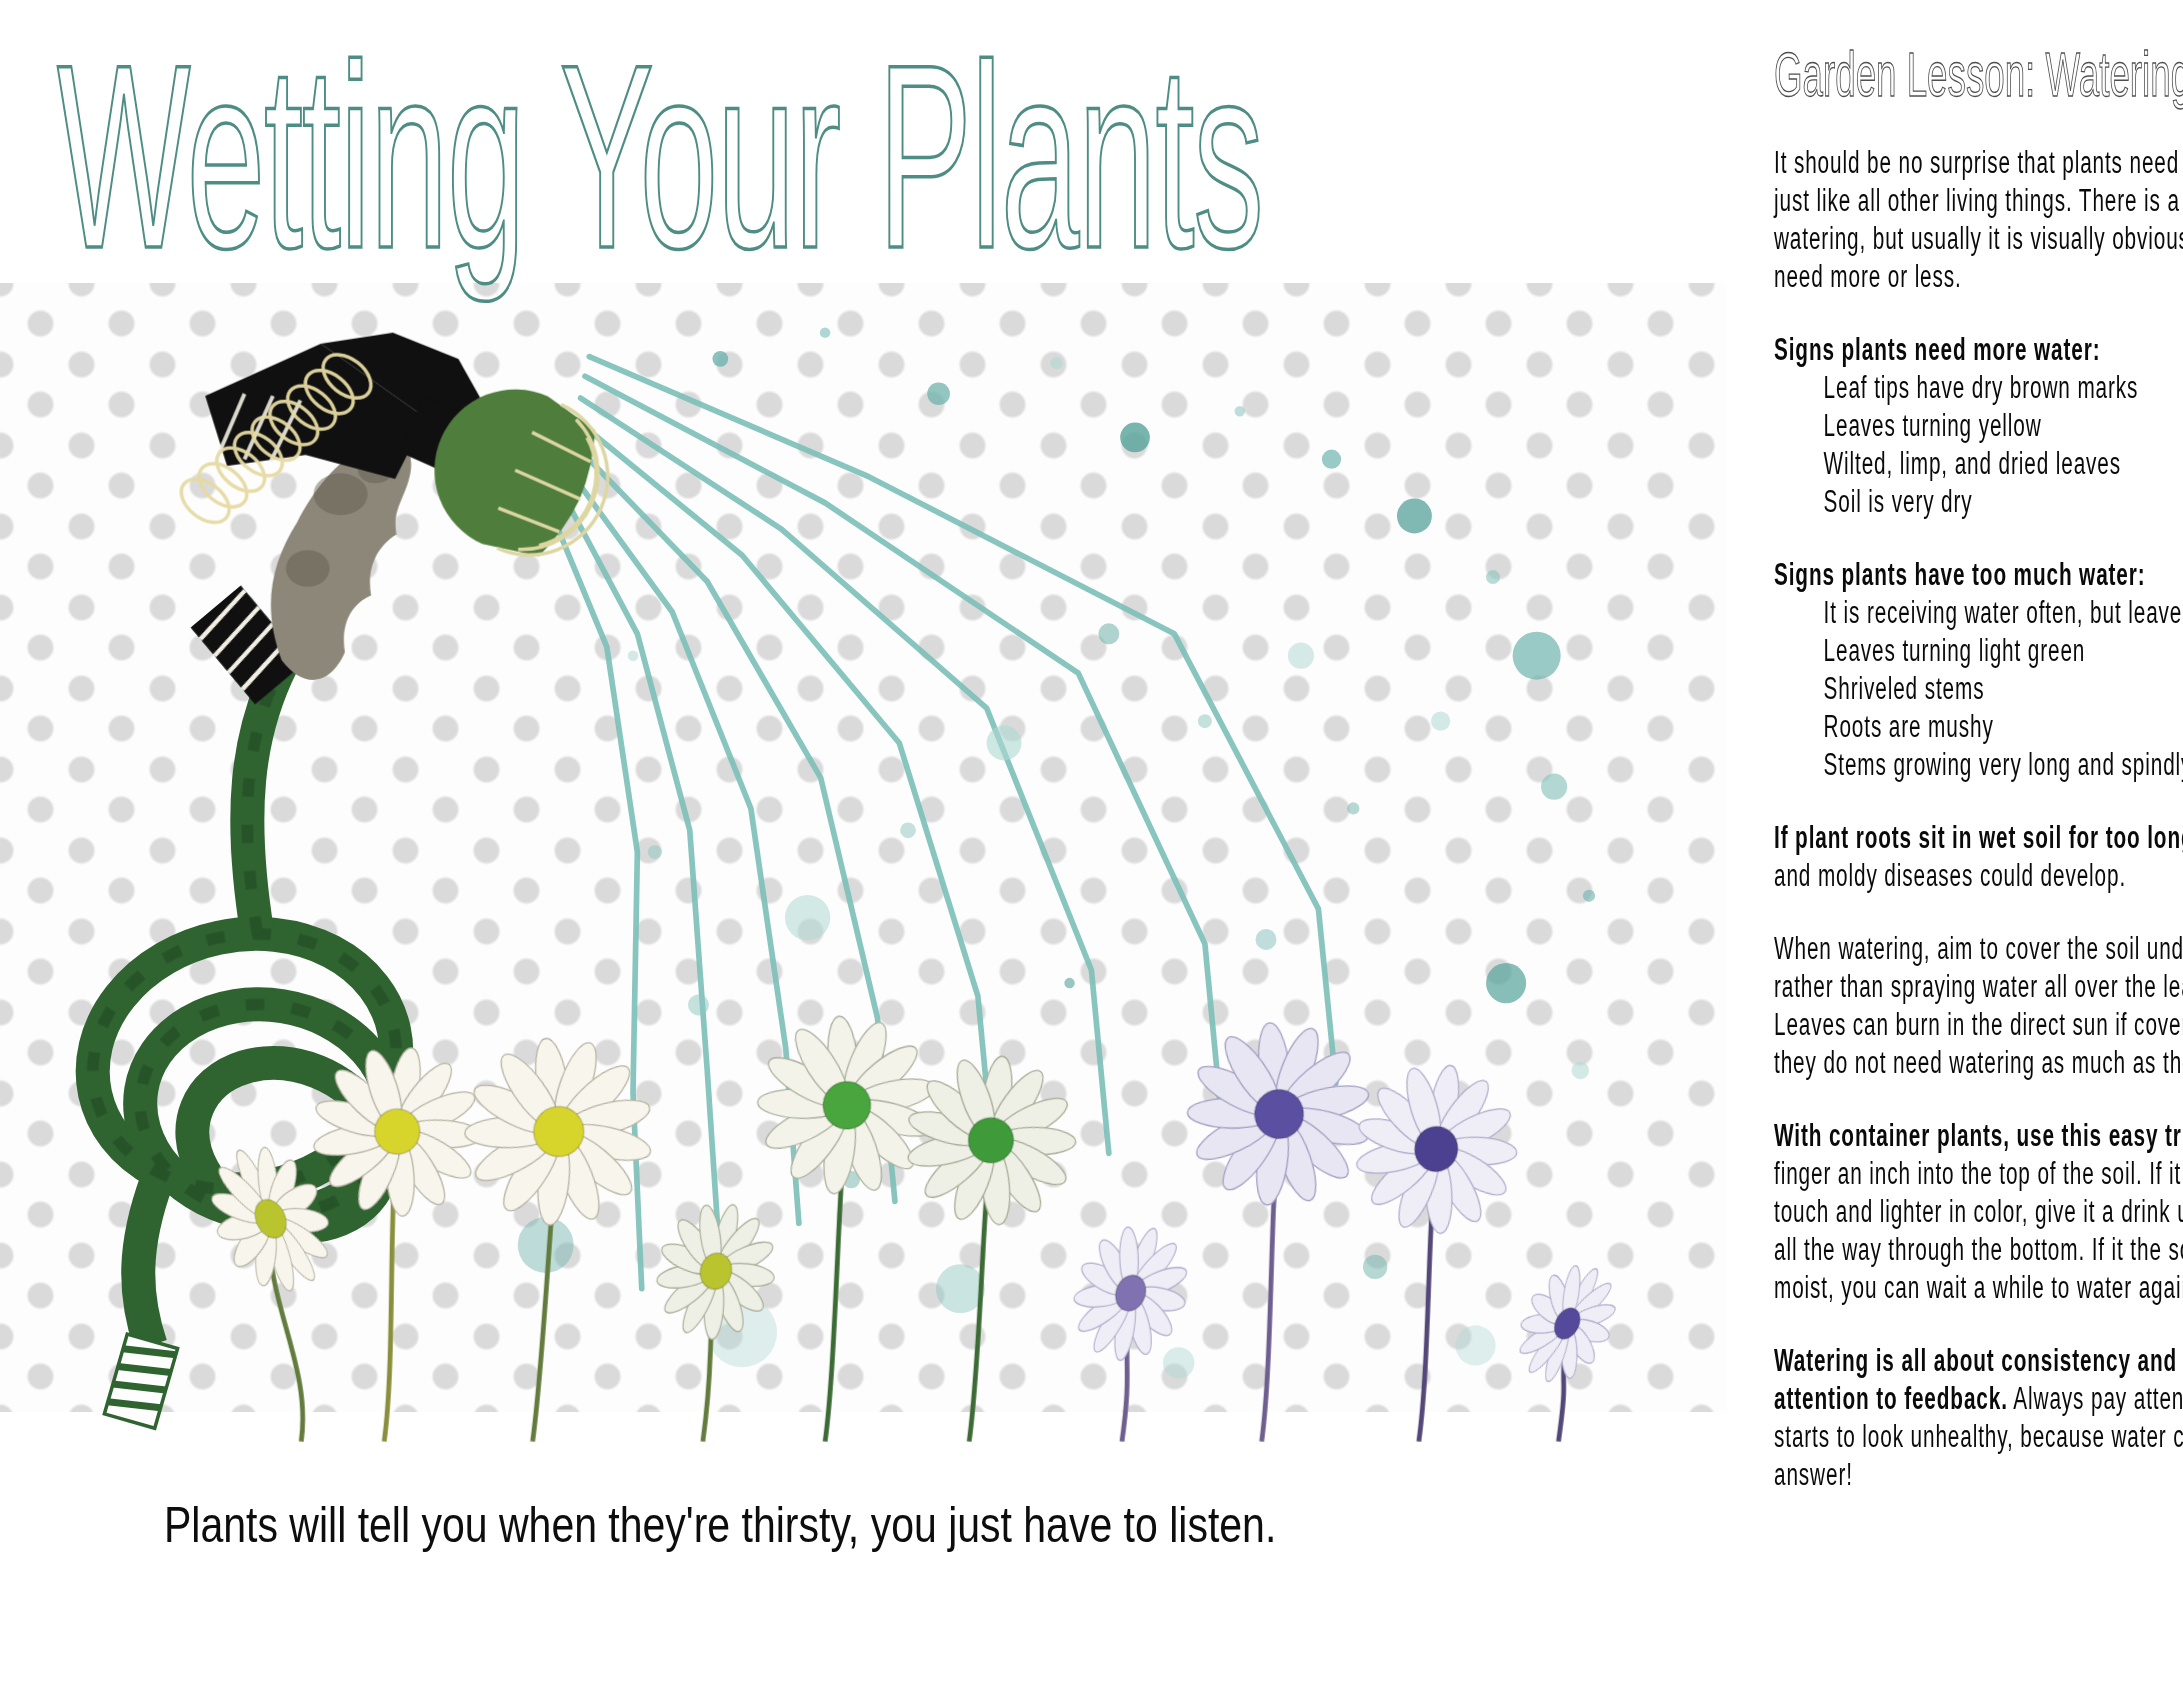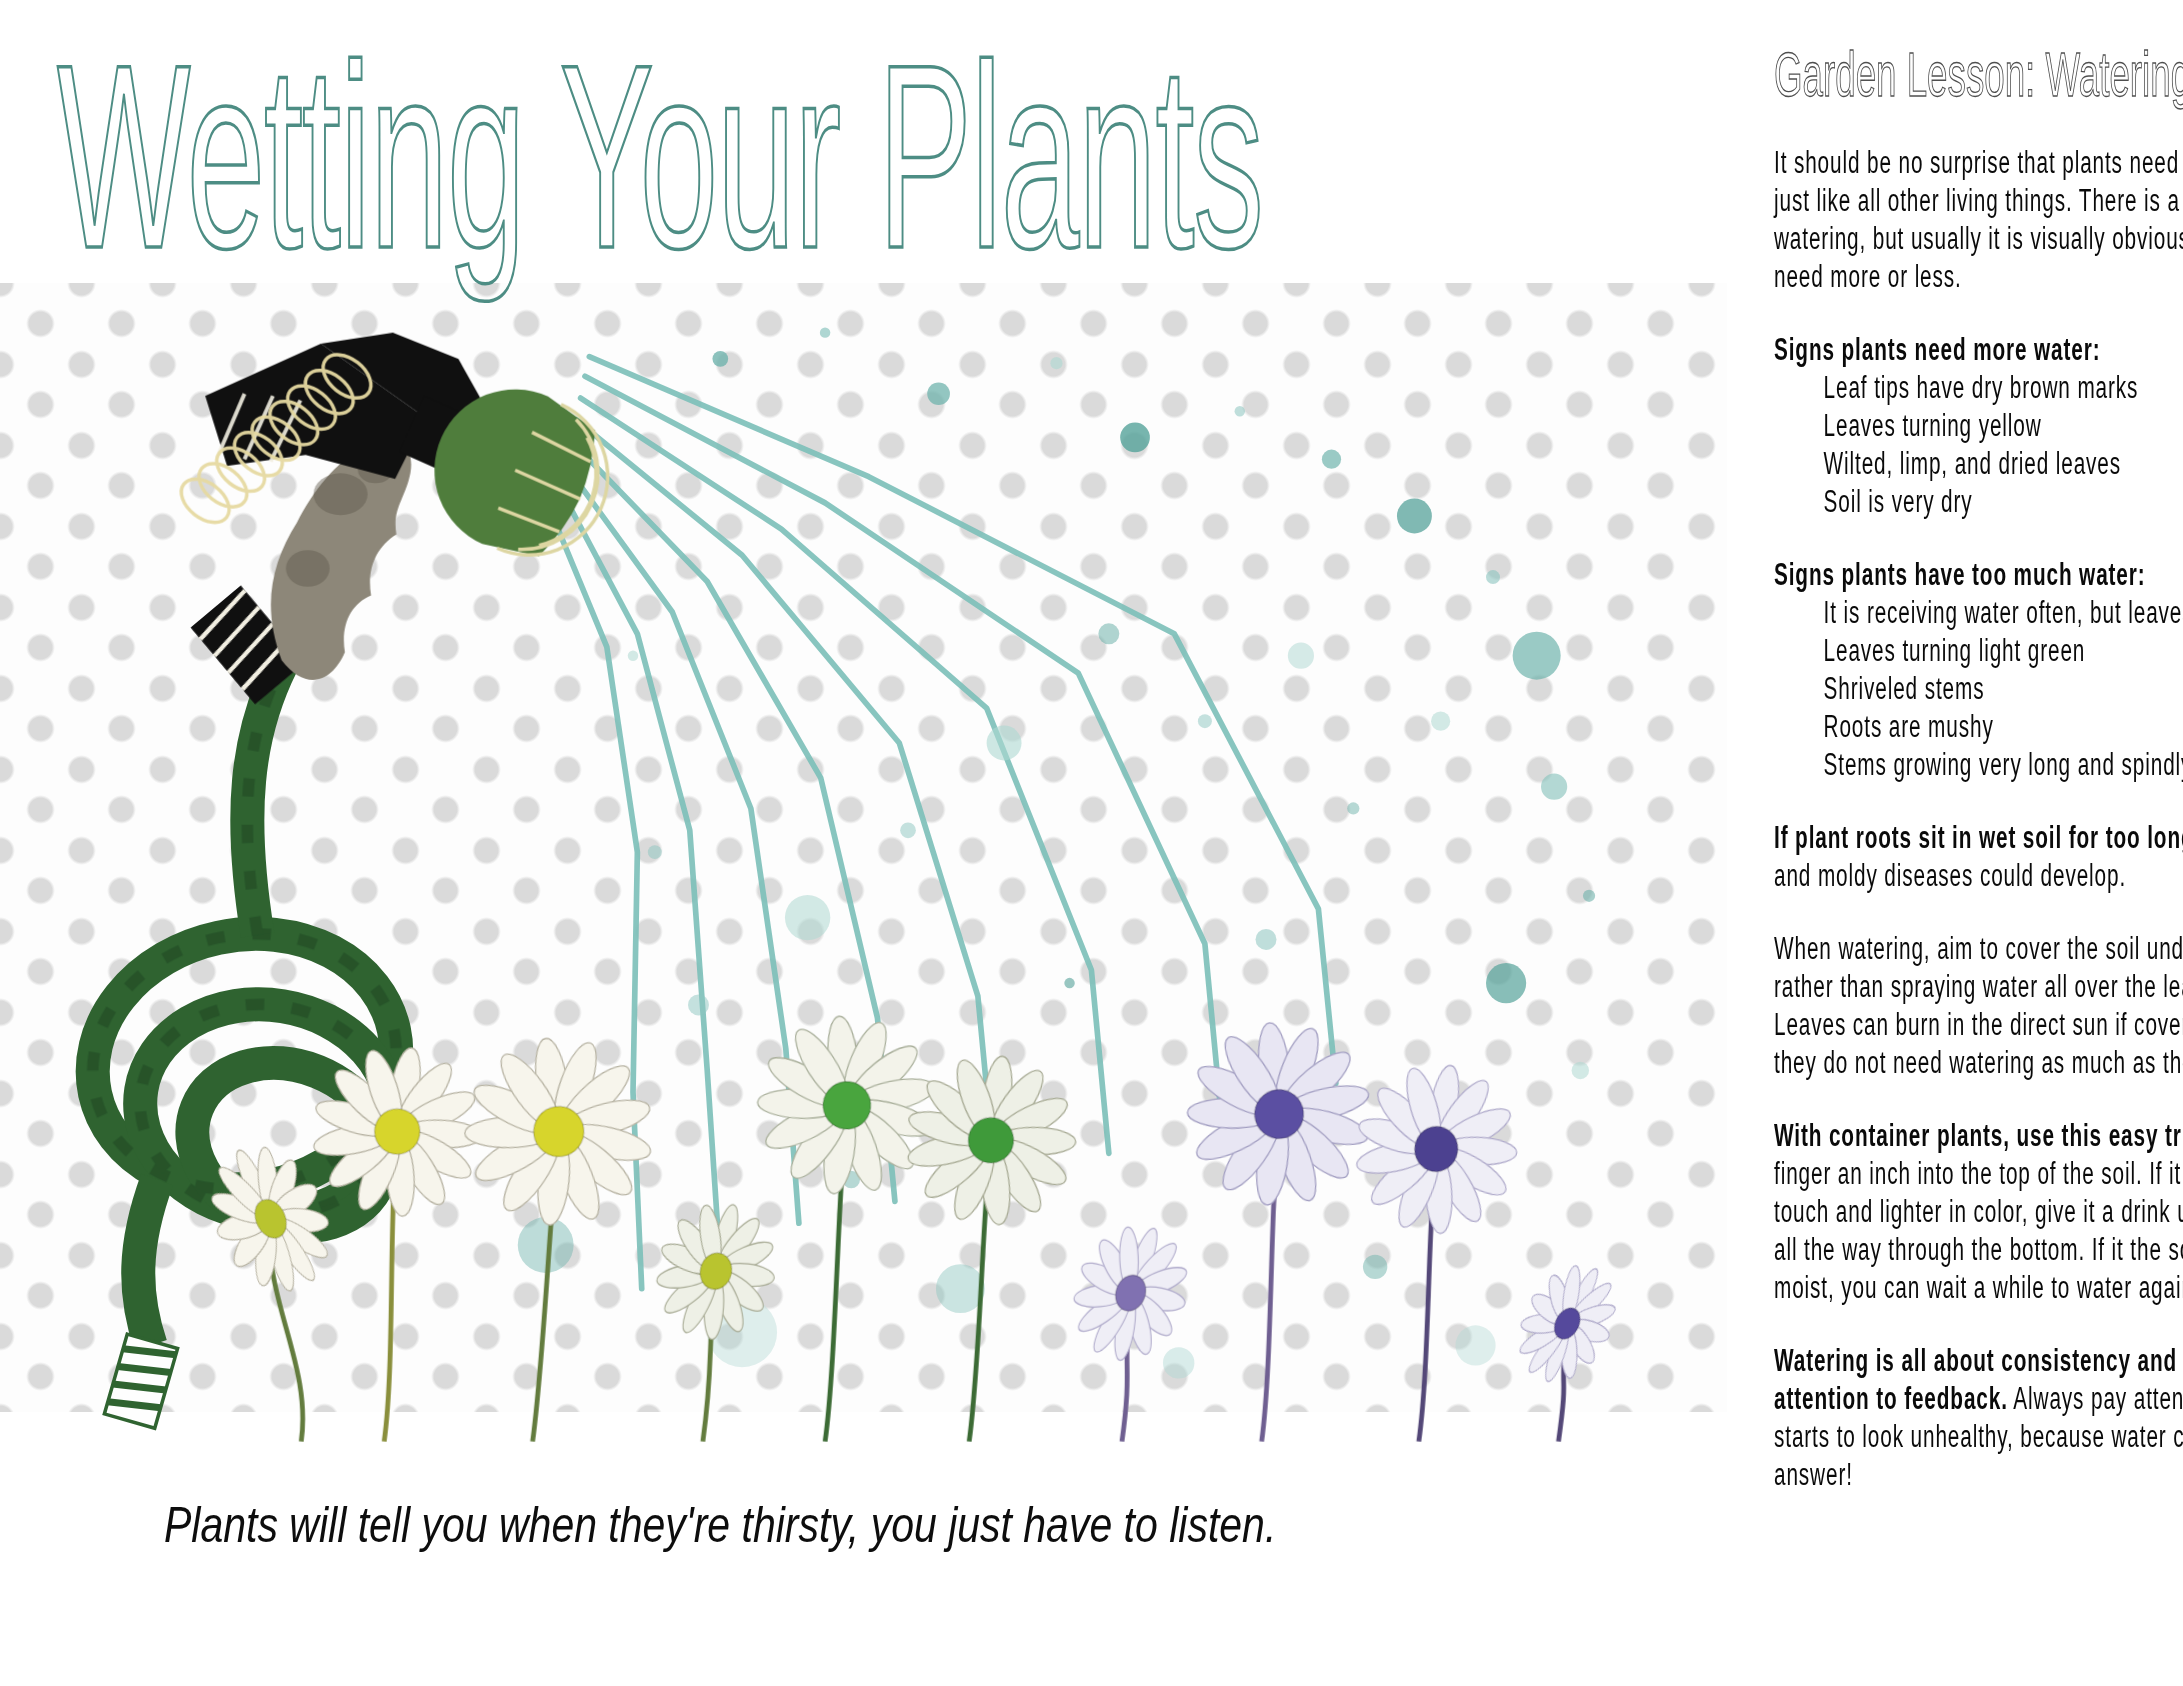--- a/index.html
+++ b/index.html
@@ -31,21 +31,21 @@
     background-position:0 0, 41px 41px;
   }
   .title{
     position:absolute;left:57px;top:26px;margin:0;
     font-size:262px;line-height:1;font-weight:normal;letter-spacing:-2.6px;
     color:transparent;-webkit-text-stroke:3.5px var(--title-outline);
   }
   .squeezeT{display:inline-block;transform:scaleX(.54);transform-origin:left top;white-space:nowrap;}
   .caption{
     position:absolute;left:164px;top:1496px;
-    font-size:50px;font-style:italic;color:#0d0d0d;
+    font-size:50px;color:#0d0d0d;
   }
   .squeezeC{display:inline-block;transform:scaleX(.82);transform-origin:left top;white-space:nowrap;}
   .illus{position:absolute;left:0;top:283px;width:1727px;height:1195px;}
 
   .col{position:absolute;top:0;transform-origin:top left;}
   .col-middle{left:1774px;width:869px;transform:scaleX(.67);padding-top:37px;}
 
   .col-middle .para,.col-middle .listblock{font-size:31px;line-height:38px;letter-spacing:1.3px;margin:0 0 35px 0;}
   .col-middle .list-item{padding-left:74px;}
 

